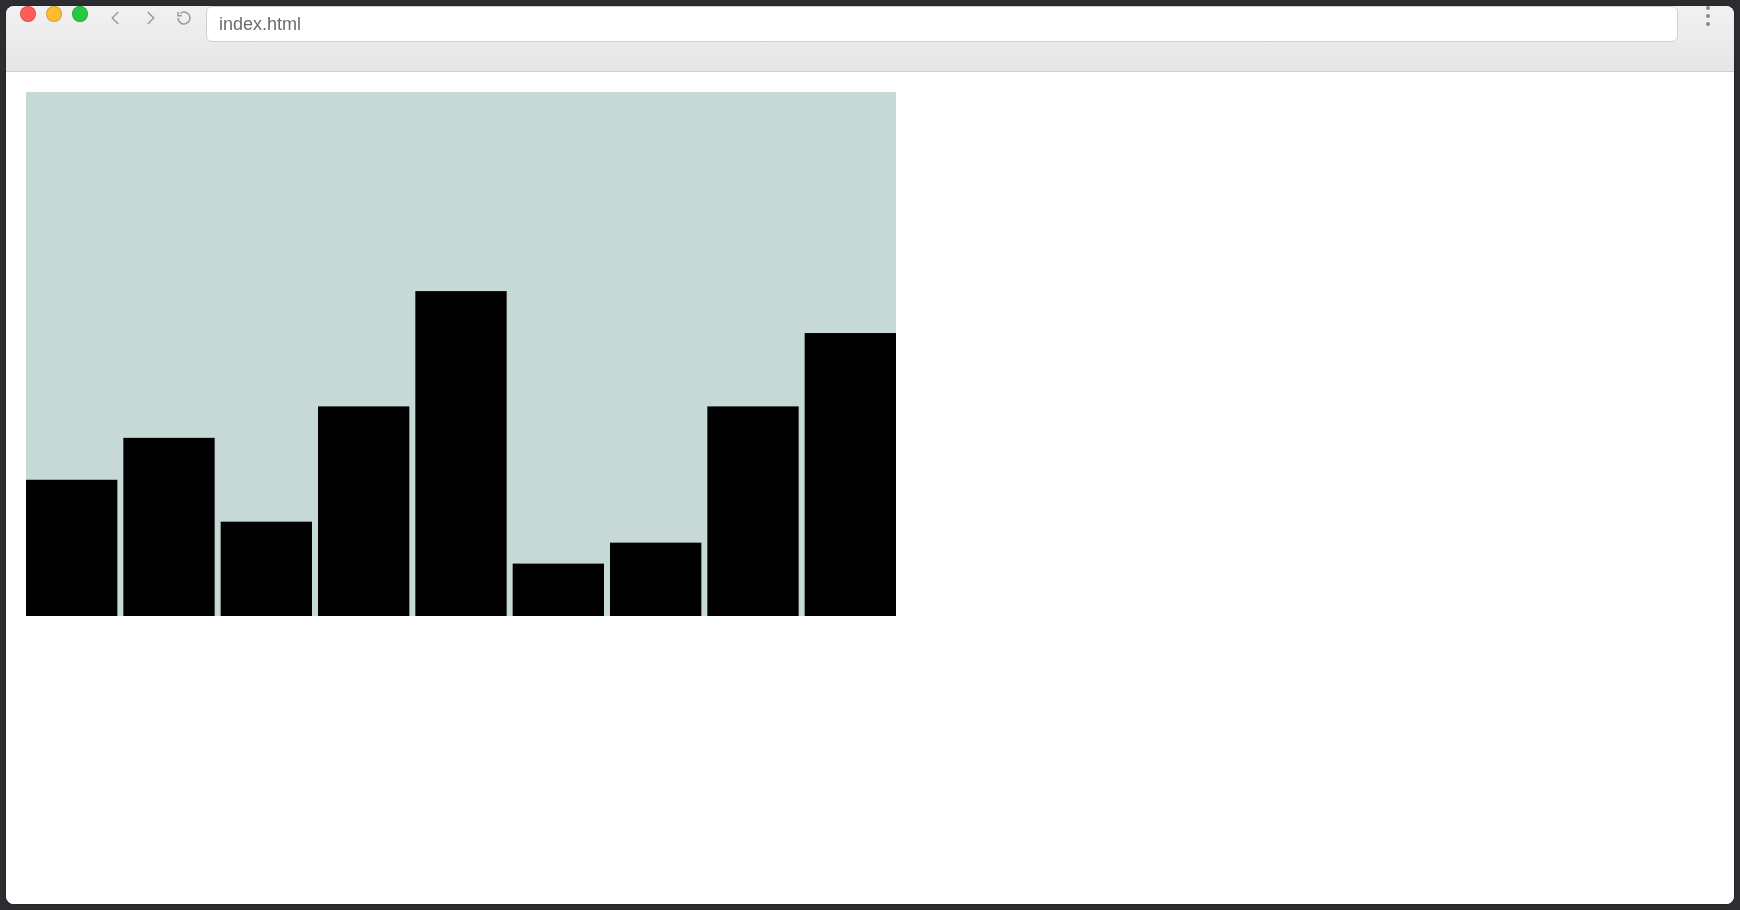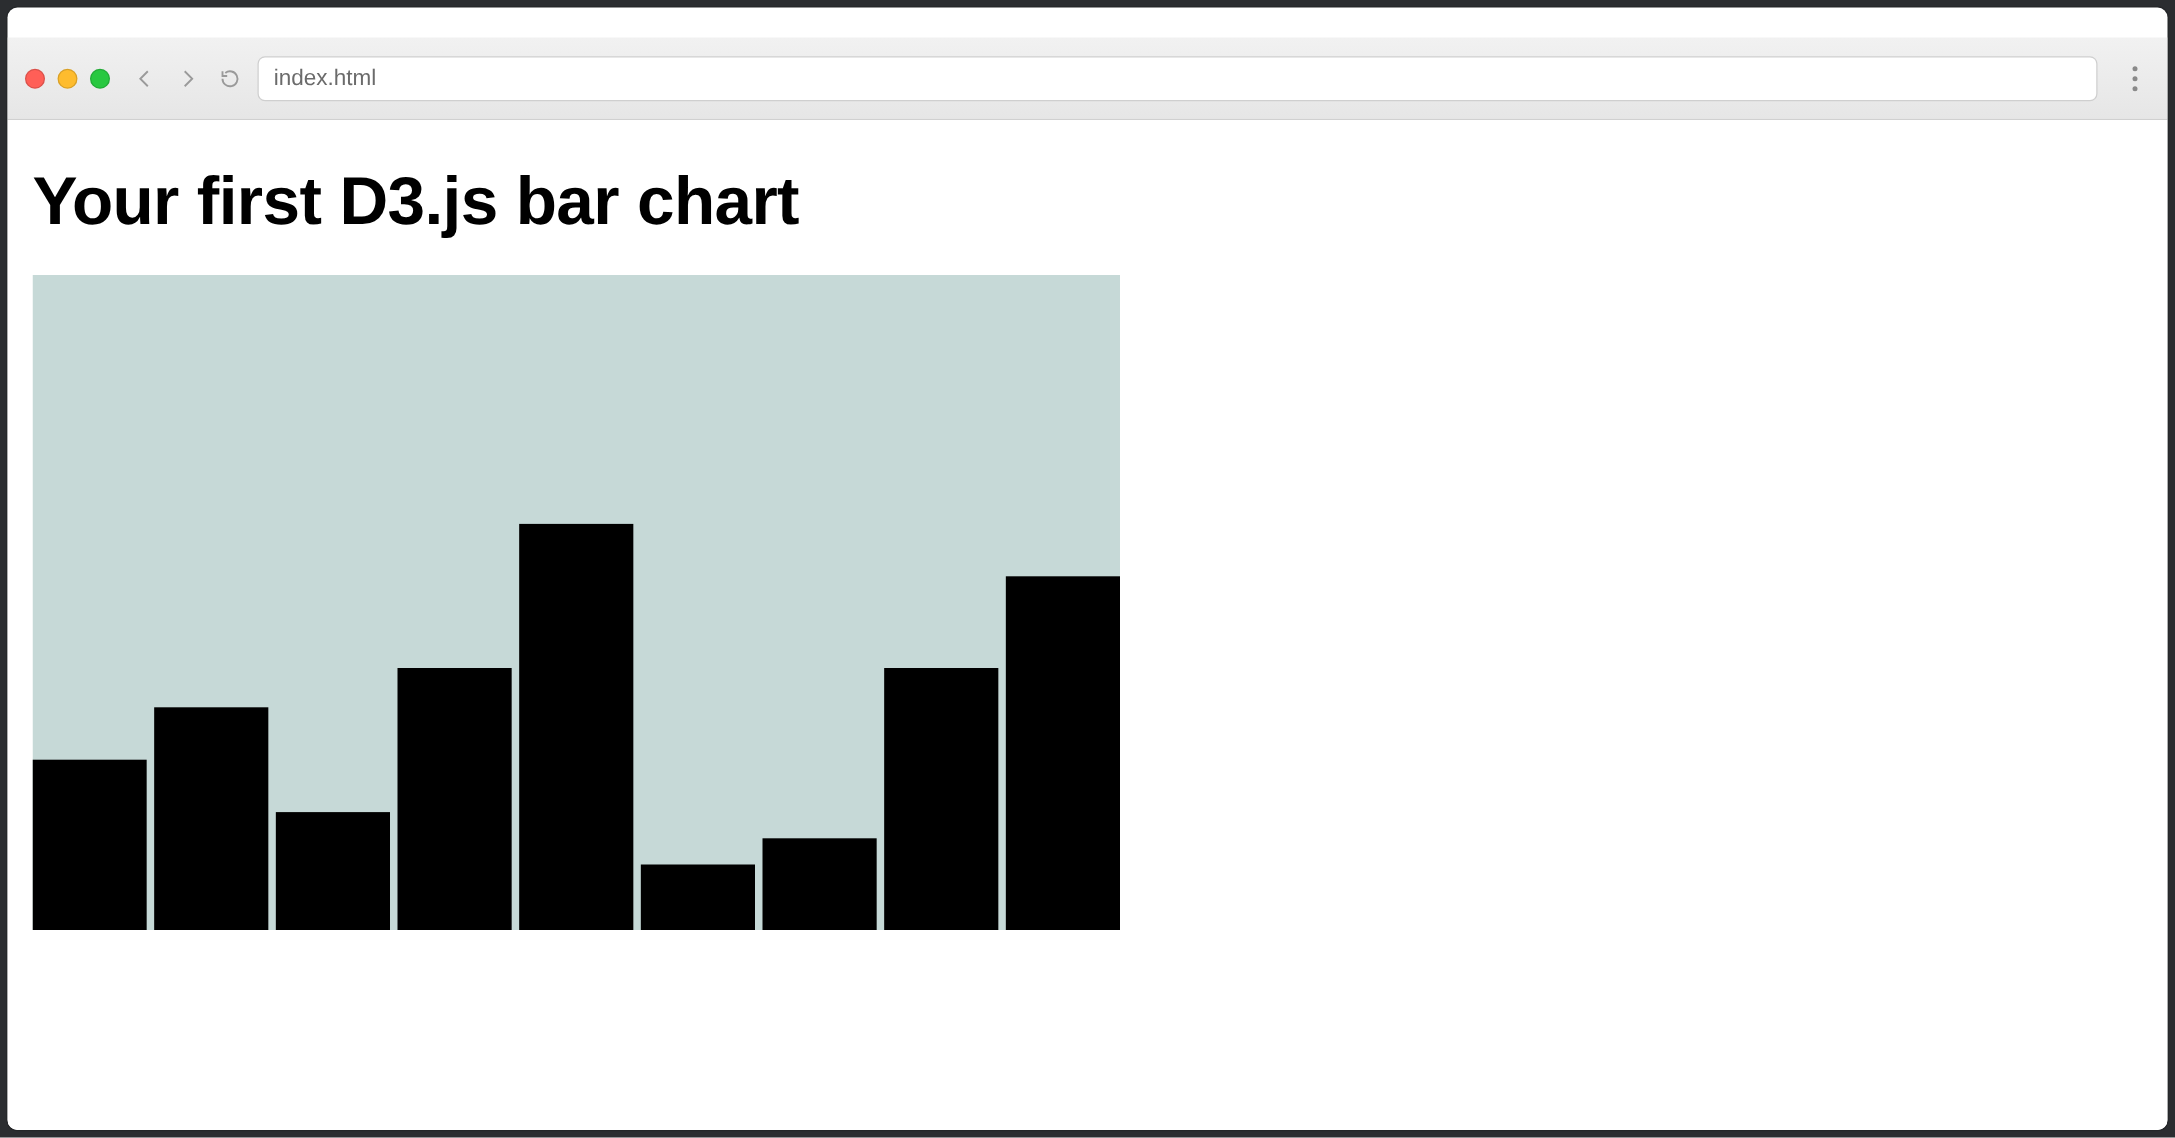--- a/index.html
+++ b/index.html
@@ -16,24 +16,23 @@
     overflow: hidden;
     box-shadow: 0 0 0 1px rgba(0,0,0,0.15);
     display: flex;
     flex-direction: column;
   }
   .titlebar {
     height: 66px;
     background: linear-gradient(#f1f1f1, #e6e6e6);
     border-bottom: 1px solid #d0d0d0;
     display: flex;
-    align-items: center;
+    align-items: flex-start;
     padding: 0 14px;
     gap: 10px;
-    margin-top: 24px;
   }
   .traffic {
     display: flex;
     gap: 10px;
     align-items: center;
     margin-right: 6px;
   }
   .dot {
     width: 16px; height: 16px; border-radius: 50%;
     box-shadow: inset 0 0 0 1px rgba(0,0,0,0.15);
@@ -117,21 +116,20 @@
     <input class="url-bar" type="text" value="index.html" style="">
 
     <div class="kebab">
       <span></span>
       <span></span>
       <span></span>
     </div>
   </div>
 
   <div class="content">
-    <h1 class="page-title">Your first D3.js bar chart</h1>
 
     <svg class="chart" id="chart-svg" width="870" height="524" viewBox="0 0 870 524">
         <rect class="chart-bg" x="0" y="0" width="870" height="524" style="fill: rgb(198, 217, 215);"></rect>
         <rect class="bar" x="0" y="387.76" width="91.33333333333333" height="136.24" style="fill: rgb(0, 0, 0);"></rect>
         <rect class="bar" x="97.33333333333333" y="345.84" width="91.33333333333333" height="178.16000000000003" style="fill: rgb(0, 0, 0);"></rect>
         <rect class="bar" x="194.66666666666666" y="429.68" width="91.33333333333333" height="94.32" style="fill: rgb(0, 0, 0);"></rect>
         <rect class="bar" x="292" y="314.4" width="91.33333333333333" height="209.60000000000002" style="fill: rgb(0, 0, 0);"></rect>
         <rect class="bar" x="389.3333333333333" y="199.12" width="91.33333333333333" height="324.88" style="fill: rgb(0, 0, 0);"></rect>
         <rect class="bar" x="486.66666666666663" y="471.6" width="91.33333333333333" height="52.400000000000006" style="fill: rgb(0, 0, 0);"></rect>
         <rect class="bar" x="584" y="450.64" width="91.33333333333333" height="73.36000000000001" style="fill: rgb(0, 0, 0);"></rect>

